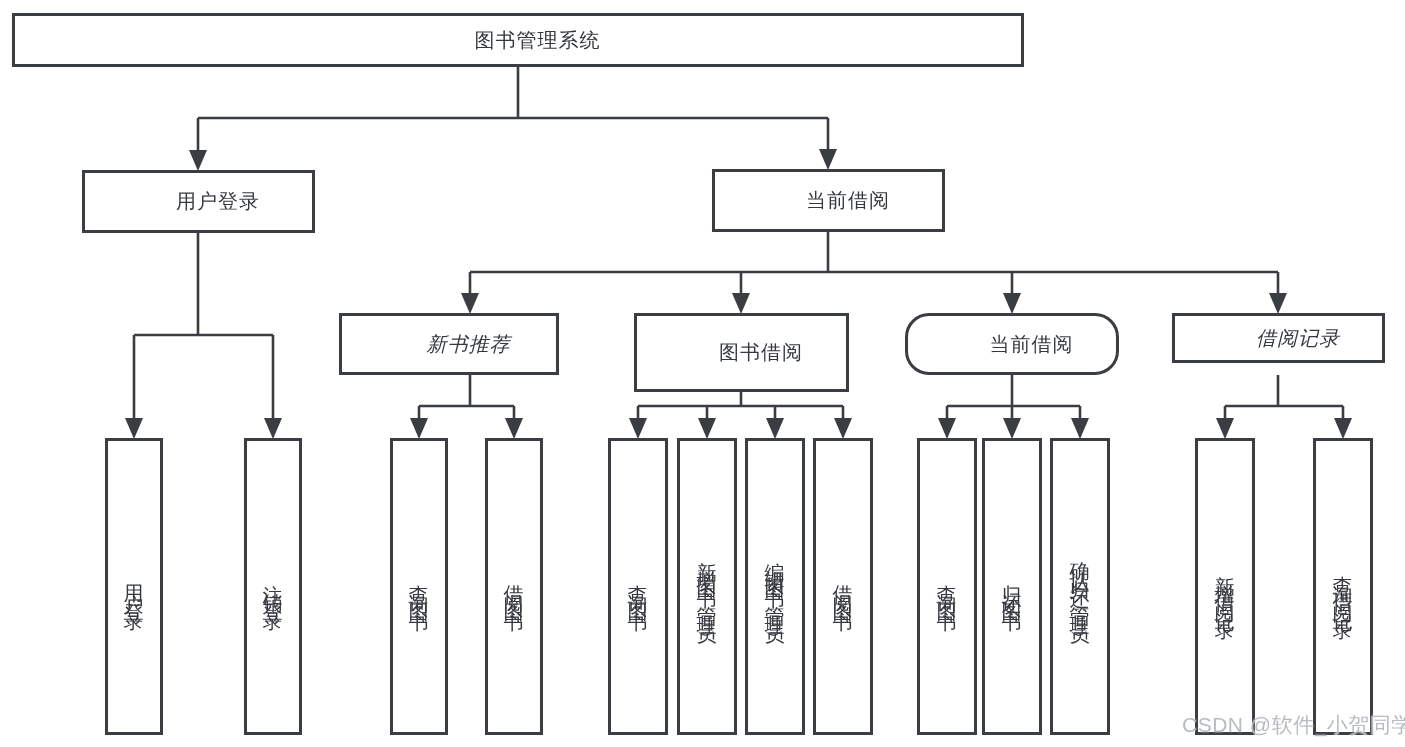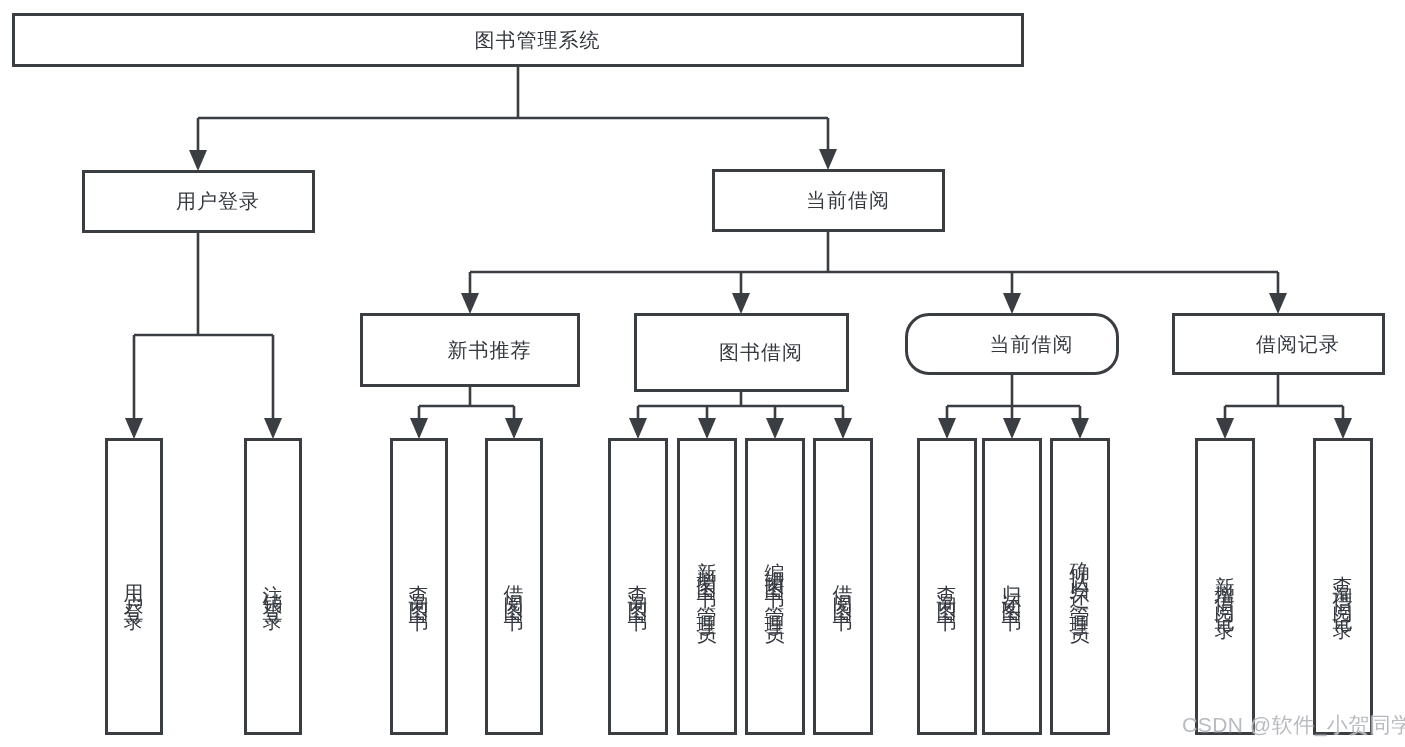--- a/index.html
+++ b/index.html
@@ -101,24 +101,24 @@
       <polygon points="1216,418 1234,418 1225,439"></polygon>
       <polygon points="1334,418 1352,418 1343,439"></polygon>
     </g>
   </svg>
 
   <div class="node hnode" style="left:12px; top:13px; width:1012px; height:54px;">图书管理系统</div>
 
   <div class="node hnode" style="left:82px; top:170px; width:233px; height:63px;">用户登录</div>
   <div class="node hnode" style="left:712px; top:169px; width:233px; height:63px;">当前借阅</div>
 
-  <div class="node hnode" style="left:360px; top:313px; width:220px; height:74px;">新书推荐</div>
+  <div class="node hnode" style="left:339px; top:313px; width:220px; height:62px;font-style:italic;">新书推荐</div>
   <div class="node hnode" style="left:634px; top:313px; width:215px; height:79px;">图书借阅</div>
   <div class="node hnode" style="left:905px; top:313px; width:214px; height:62px;border-radius:24px;">当前借阅</div>
-  <div class="node hnode" style="left:1172px; top:313px; width:213px; height:62px;">借阅记录</div>
+  <div class="node hnode" style="left:1172px; top:313px; width:213px; height:50px;font-style:italic;">借阅记录</div>
 
   <div class="node leaf" style="left:105px; top:438px; width:58px; height:297px;">
     <span class="vtext">用户登录</span>
   </div>
   <div class="node leaf" style="left:244px; top:438px; width:58px; height:297px;">
     <span class="vtext">注销登录</span>
   </div>
 
   <div class="node leaf" style="left:390px; top:438px; width:58px; height:297px;">
     <span class="vtext">查询图书</span>

